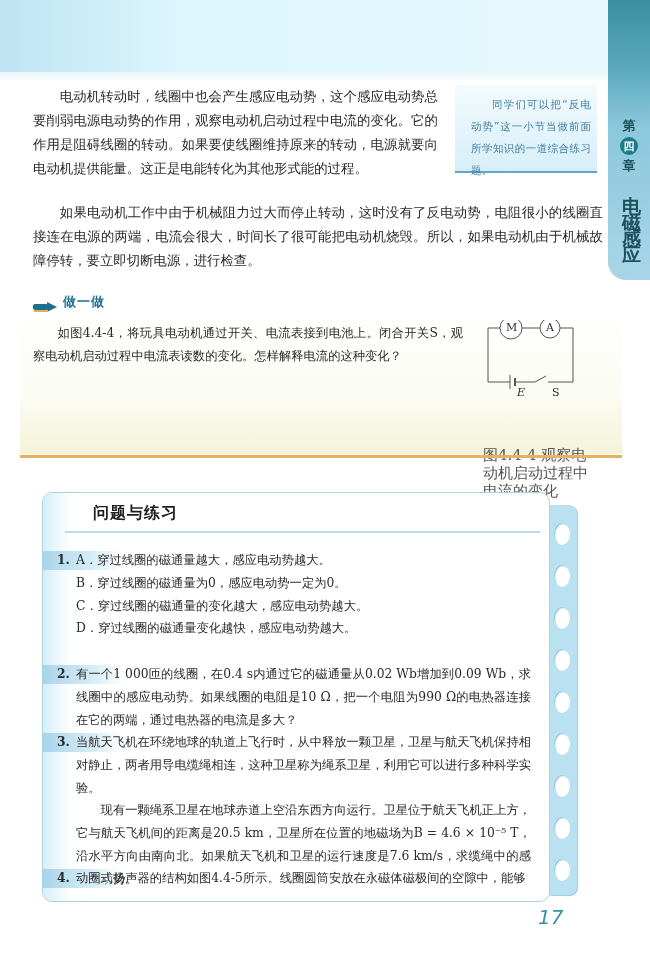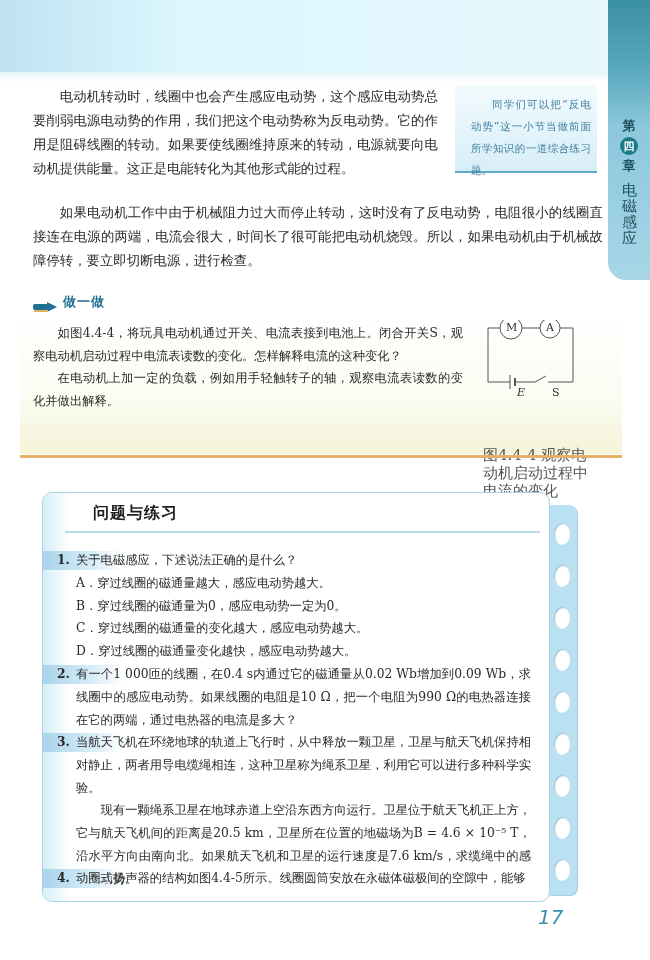--- a/index.html
+++ b/index.html
@@ -23,21 +23,21 @@
     border-bottom-left-radius: 18px;
     display: flex; flex-direction: column; align-items: center;
     padding-top: 118px; box-sizing: border-box;
   }
   .chapter-tab .ch { font-family: "DejaVu Sans", sans-serif; font-size: 13px; font-weight: bold; color: #1e4f5c; line-height: 16px; }
   .chapter-tab .num {
     width: 18px; height: 18px; border-radius: 50%; background: #1a7a86; color: #ffffff;
     font-family: "DejaVu Sans", sans-serif; font-size: 11px; font-weight: bold;
     display: flex; align-items: center; justify-content: center; margin: 3px 0;
   }
-  .chapter-tab .title { margin-top: 8px; font-family: "DejaVu Sans", sans-serif; font-size: 15px; font-weight: normal; color: #1e4f5c; line-height: 16px; text-align: center; width: 14px; word-break: break-all; }
+  .chapter-tab .title { margin-top: 24px; font-family: "DejaVu Sans", sans-serif; font-size: 19px; font-weight: bold; color: #1e4f5c; line-height: 16px; text-align: center; width: 14px; word-break: break-all; }
 
   .para { position: absolute; font-size: 13.4px; line-height: 24px; text-align: justify; }
   .p1 { left: 33px; top: 85px; width: 405px; text-indent: 2em; }
   .p2 { left: 33px; top: 201px; width: 570px; text-indent: 2em; }
 
   .sidenote {
     position: absolute; left: 455px; top: 85px; width: 142px; height: 88px;
     background: linear-gradient(180deg, #f3fbfe 0%, #d7eef8 100%);
     border-bottom: 2px solid #5fa8c7;
     font-family: "DejaVu Sans", sans-serif; font-size: 10.5px; line-height: 22px; color: #3d7da0;
@@ -92,38 +92,37 @@
 <div class="top-band"></div>
 <div class="top-fade"></div>
 
 <div class="chapter-tab">
   <span class="ch">第</span>
   <span class="num">四</span>
   <span class="ch">章</span>
   <span class="title">电磁感应</span>
 </div>
 
-<div class="para p1">电动机转动时，线圈中也会产生感应电动势，这个感应电动势总要削弱电源电动势的作用，我们把这个电动势称为反电动势。它的作用是阻碍线圈的转动。如果要使线圈维持原来的转动，电源就要向电动机提供能量。这正是电能转化为其他形式能的过程。</div>
+<div class="para p1">电动机转动时，线圈中也会产生感应电动势，这个感应电动势总要削弱电源电动势的作用，观察电动机启动过程中电流的变化。它的作用是阻碍线圈的转动。如果要使线圈维持原来的转动，电源就要向电动机提供能量。这正是电能转化为其他形式能的过程。</div>
 <div class="sidenote">同学们可以把“反电动势”这一小节当做前面所学知识的一道综合练习题。</div>
 <div class="para p2">如果电动机工作中由于机械阻力过大而停止转动，这时没有了反电动势，电阻很小的线圈直接连在电源的两端，电流会很大，时间长了很可能把电动机烧毁。所以，如果电动机由于机械故障停转，要立即切断电源，进行检查。</div>
 
 <div class="doit-box"></div>
 <div class="doit-head">
   <span class="arrow-icon">
     <svg width="24" height="10" viewBox="0 0 24 10">
       <rect x="0" y="2" width="15" height="6" rx="2" fill="#1f6f93"></rect>
       <polygon points="14,0 24,5 14,10" fill="#1f6f93"></polygon>
       <rect x="1" y="8" width="14" height="2" fill="#e2b25e"></rect>
     </svg>
   </span>
   <span class="label">做一做</span>
 </div>
 <div class="doit-text">
   <p>如图4.4-4，将玩具电动机通过开关、电流表接到电池上。闭合开关S，观察电动机启动过程中电流表读数的变化。怎样解释电流的这种变化？</p>
-  <p>在电动机上加一定的负载，例如用手轻触转子的轴，观察电流表读数的变化并做出解释。</p>
 </div>
 
 <div class="circuit">
   <svg width="120" height="80" viewBox="0 0 120 80" font-family="DejaVu Serif, serif">
     <polyline points="20,8 8,8 8,62 30,62" fill="none" stroke="#555" stroke-width="1"></polyline>
     <line x1="42" y1="8" x2="60" y2="8" stroke="#555" stroke-width="1"></line>
     <polyline points="80,8 93,8 93,62 68,62" fill="none" stroke="#555" stroke-width="1"></polyline>
     <line x1="36" y1="62" x2="48" y2="62" stroke="#555" stroke-width="1"></line>
     <line x1="48" y1="62" x2="55" y2="62" stroke="#555" stroke-width="1"></line>
     <circle cx="31" cy="8" r="11" fill="#fff" stroke="#555" stroke-width="1"></circle>
@@ -154,21 +153,20 @@
 
 <div class="exercise-panel">
   <div class="panel-left-band"></div>
   <div class="panel-title">问题与练习</div>
   <div class="panel-rule"></div>
 
   <div class="q" style="top:56px;">
     <div class="band"></div>
     <span class="num">1.</span>
     <div class="body">
-      <p>关于电磁感应，下述说法正确的是什么？</p>
       <p class="opt">A．穿过线圈的磁通量越大，感应电动势越大。</p>
       <p class="opt">B．穿过线圈的磁通量为0，感应电动势一定为0。</p>
       <p class="opt">C．穿过线圈的磁通量的变化越大，感应电动势越大。</p>
       <p class="opt">D．穿过线圈的磁通量变化越快，感应电动势越大。</p>
     </div>
   </div>
 
   <div class="q" style="top:170px;">
     <div class="band"></div>
     <span class="num">2.</span>

